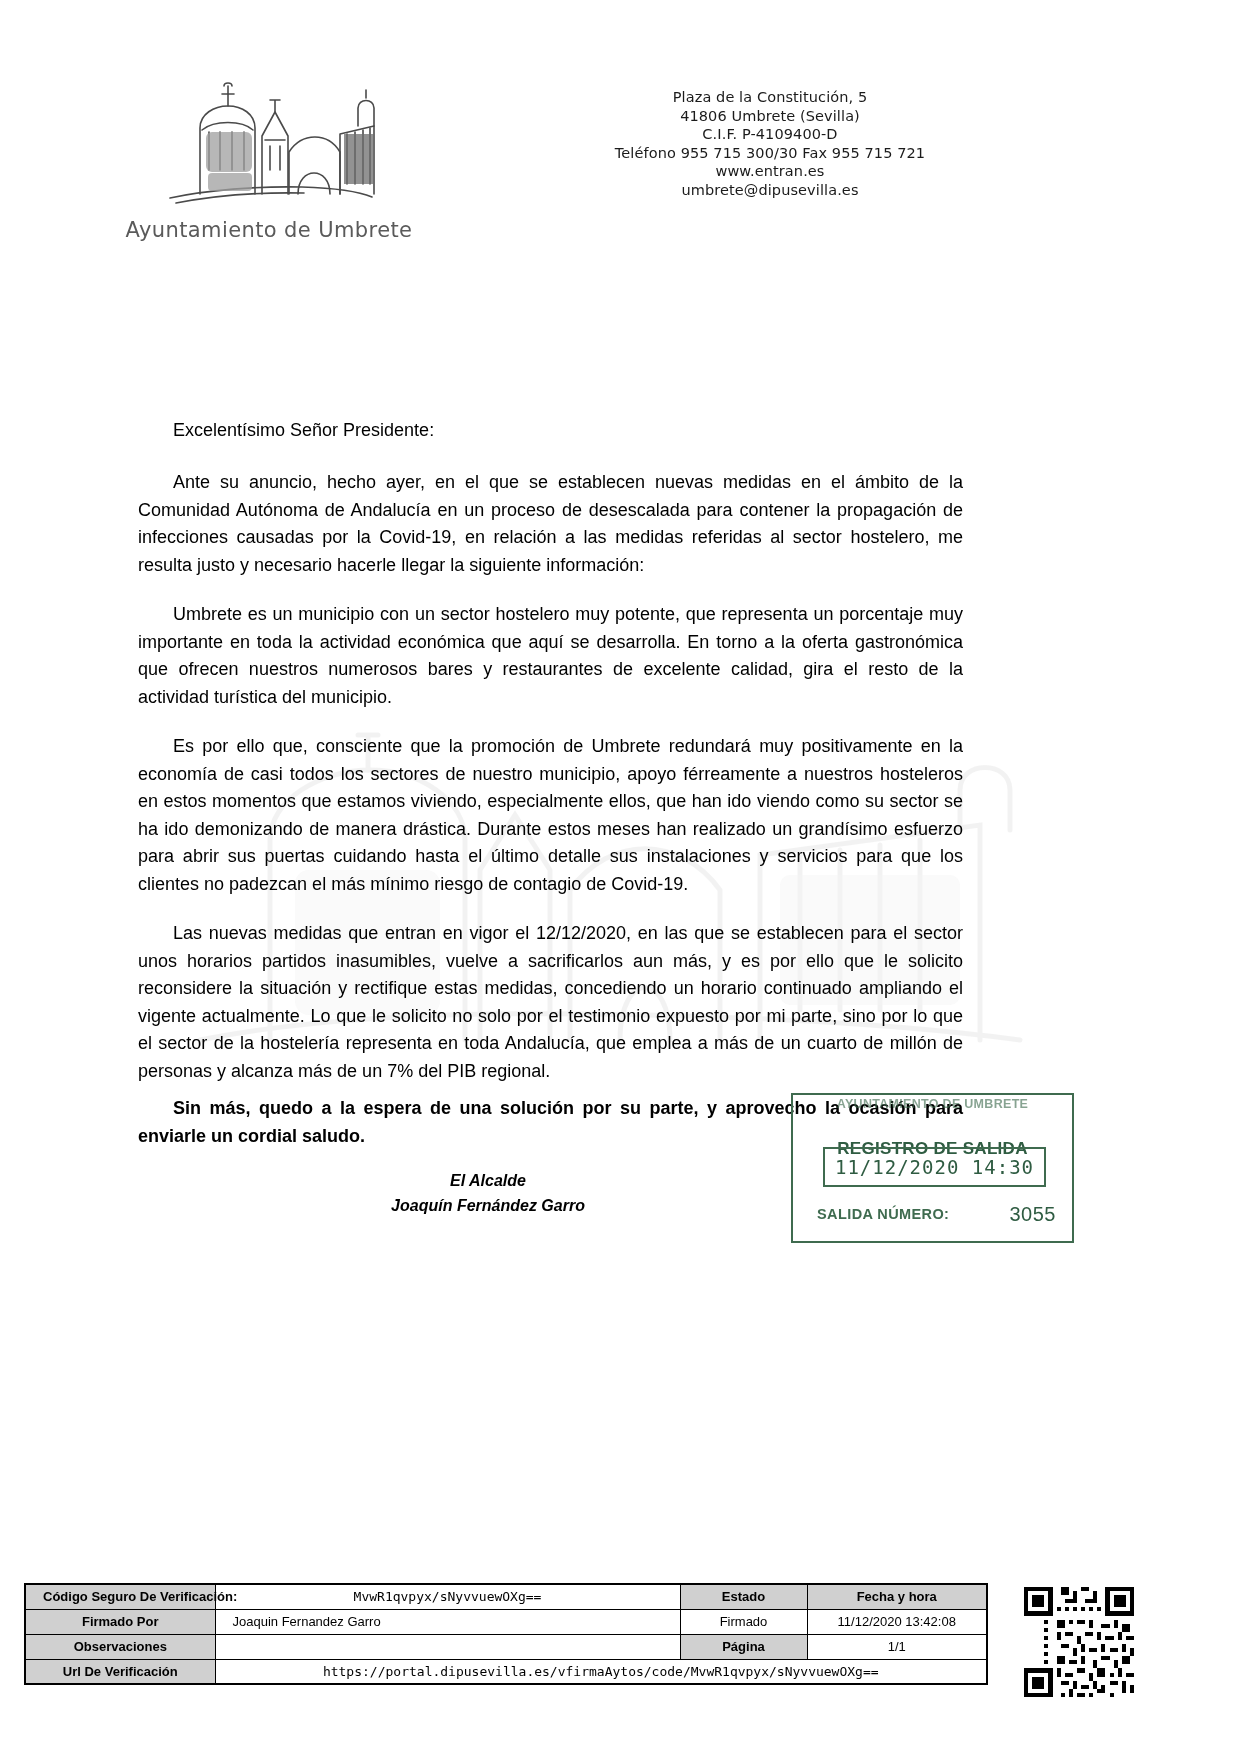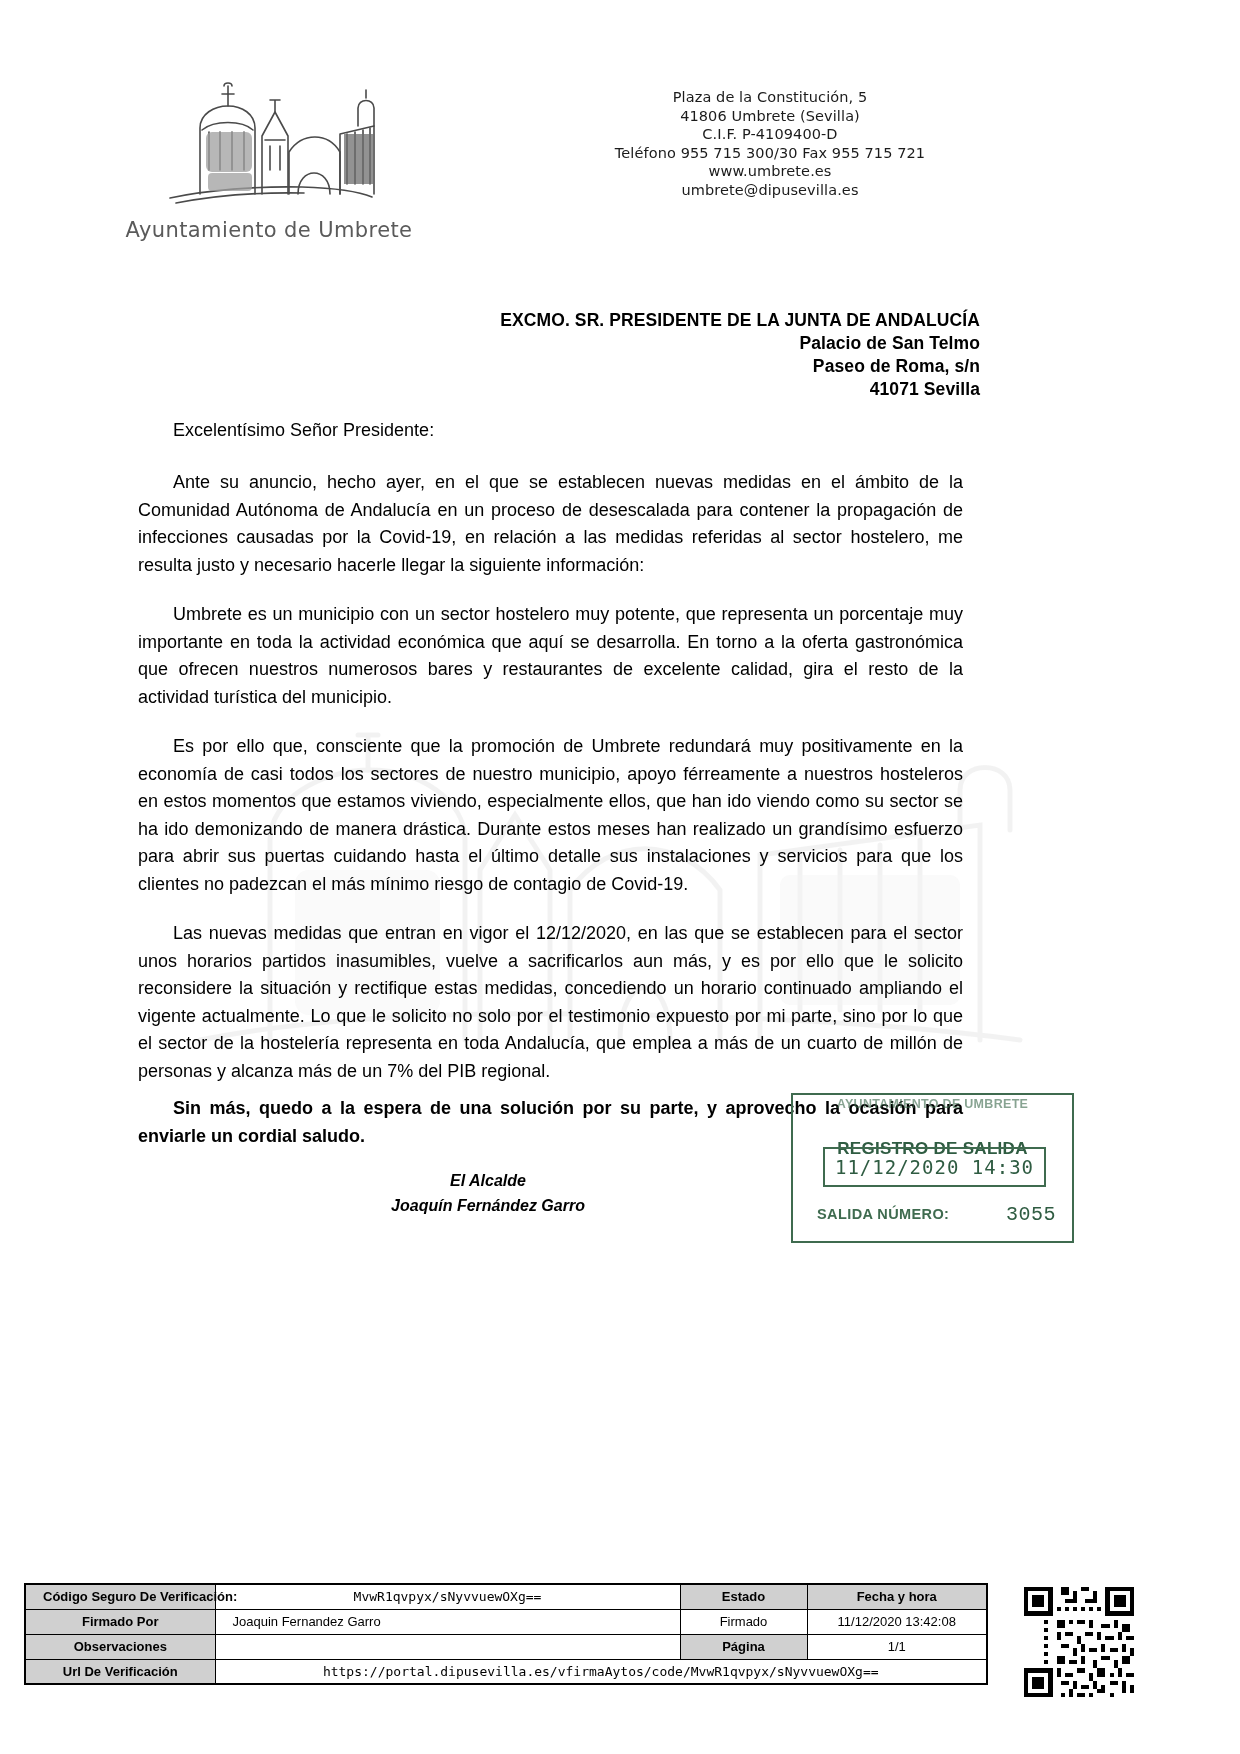--- a/index.html
+++ b/index.html
@@ -156,21 +156,21 @@
     height: 34px;
     display: flex; align-items: center;
   }
   .stamp-num-label {
     font-size: 14.5px;
     font-weight: bold;
     color: #3f6b4f;
     letter-spacing: 0.4px;
   }
   .stamp-num-value {
-    font-family: Liberation Mono, monospace;
+    font-family: Liberation Sans, sans-serif;
     font-size: 20px;
     color: #2f5c42;
     margin-left: auto;
     margin-right: 6px;
     letter-spacing: 0.5px;
   }
 
   
   .footer {
     position: absolute;
@@ -278,31 +278,25 @@
         </g>
       </svg>
       <div class="logo-text">Ayuntamiento de Umbrete</div>
     </div>
 
     <div class="addr-block">
       <div>Plaza de la Constitución, 5</div>
       <div>41806 Umbrete (Sevilla)</div>
       <div>C.I.F. P-4109400-D</div>
       <div>Teléfono 955 715 300/30 Fax 955 715 721</div>
-      <div>www.umbrete.es</div>
+      <div>www.entran.es</div>
       <div>umbrete@dipusevilla.es</div>
     </div>
   </div>
 
-  <div class="recipient">
-    <div>EXCMO. SR. PRESIDENTE DE LA JUNTA DE ANDALUCÍA</div>
-    <div>Palacio de San Telmo</div>
-    <div>Paseo de Roma, s/n</div>
-    <div>41071 Sevilla</div>
-  </div>
 
   <div class="body-wrap">
     <p class="greeting">Excelentísimo Señor Presidente:</p>
     <p class="para">Ante su anuncio, hecho ayer, en el que se establecen nuevas medidas en el ámbito de la Comunidad Autónoma de Andalucía en un proceso de desescalada para contener la propagación de infecciones causadas por la Covid-19, en relación a las medidas referidas al sector hostelero, me resulta  justo y necesario hacerle llegar la  siguiente información:</p>
     <p class="para">Umbrete es un municipio con un sector hostelero muy potente, que representa un porcentaje muy importante en toda la actividad económica que aquí se desarrolla. En torno a la oferta gastronómica que ofrecen nuestros numerosos bares y restaurantes   de excelente calidad, gira el resto de  la actividad turística del municipio.</p>
     <p class="para">Es por ello que, consciente que la promoción de Umbrete redundará muy positivamente en la economía de casi todos los sectores de nuestro municipio, apoyo férreamente  a nuestros hosteleros en estos momentos que estamos viviendo, especialmente ellos, que han ido viendo como su sector se ha ido demonizando de manera drástica. Durante estos meses han realizado un grandísimo esfuerzo para abrir sus puertas cuidando hasta el último detalle sus instalaciones y servicios para que los clientes no padezcan el más mínimo riesgo de contagio de Covid-19.</p>
     <p class="para last">Las nuevas medidas que entran en vigor el 12/12/2020, en las que se establecen para el sector unos horarios partidos inasumibles, vuelve a sacrificarlos aun más, y es por ello que le solicito reconsidere la situación y rectifique estas medidas, concediendo un horario continuado ampliando el vigente actualmente. Lo que le solicito no solo por el testimonio expuesto por mi parte, sino por lo que el sector de la hostelería representa en toda Andalucía, que emplea a más de un cuarto de millón de personas y alcanza más de un 7% del PIB regional.</p>
   </div>
 
   <div class="closing-wrap">

